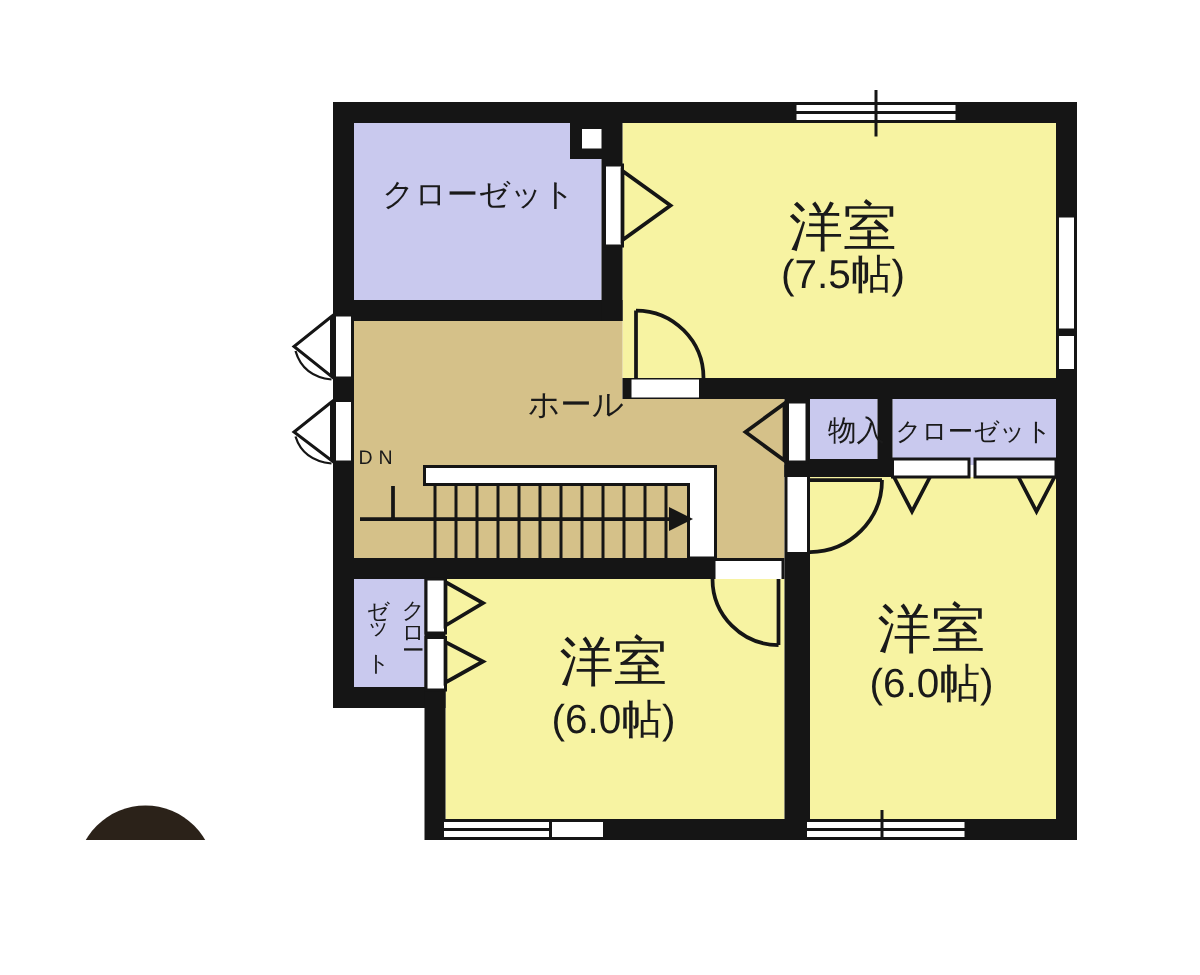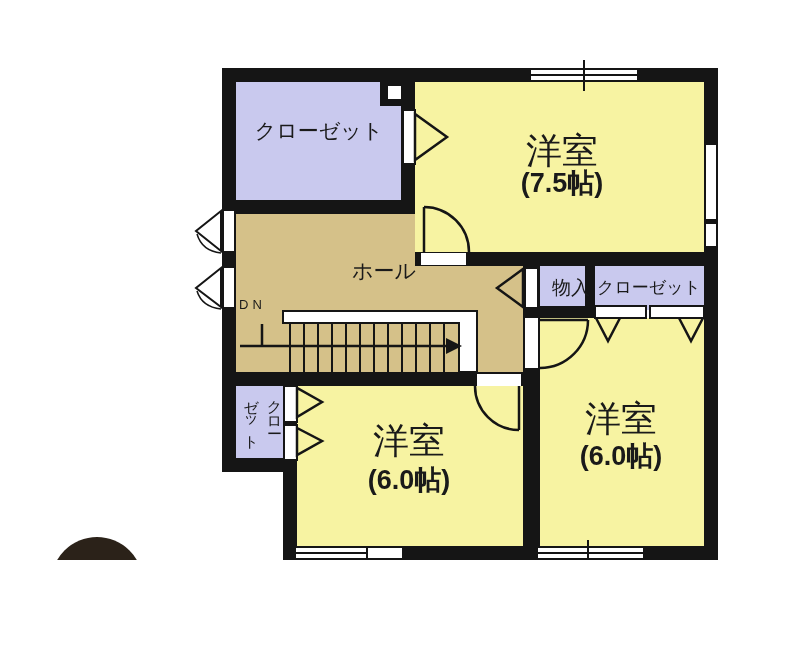--- a/index.html
+++ b/index.html
@@ -2,21 +2,21 @@
 <html><head>
 <meta charset="utf-8">
 <style>
   html,body{margin:0;padding:0;background:#fff;}
   .stage{position:relative;width:800px;height:560px;background:#ffffff;overflow:hidden;
          font-family:"Liberation Sans","DejaVu Sans",sans-serif;}
   .stage svg{position:absolute;left:0;top:0;}
   .lbl{position:absolute;color:#1a1a1a;white-space:nowrap;transform:translate(-50%,-50%);
        text-align:center;line-height:1.05;}
   .room-name{font-size:36px;}
-  .room-area{font-size:27px;font-weight:bold;}
+  .room-area{font-size:27px;}
   .lbl-mid{font-size:21px;}
   .lbl-sm{font-size:19px;padding-left:18px;}
   .lbl-xs{font-size:17px;}
   .dn{position:absolute;font-size:13px;letter-spacing:4px;color:#1a1a1a;}
   .vtext{position:absolute;writing-mode:vertical-rl;text-orientation:upright;
          font-size:15px;color:#1a1a1a;line-height:1.55;letter-spacing:1px;}
   .badge{position:absolute;left:51px;top:537px;width:92px;height:92px;border-radius:50%;
          display:flex;align-items:baseline;justify-content:center;}
   .badge .b2{font-size:56px;font-weight:bold;color:#fff;line-height:92px;}
   .badge .bf{font-size:37px;font-weight:bold;color:#fff;}

